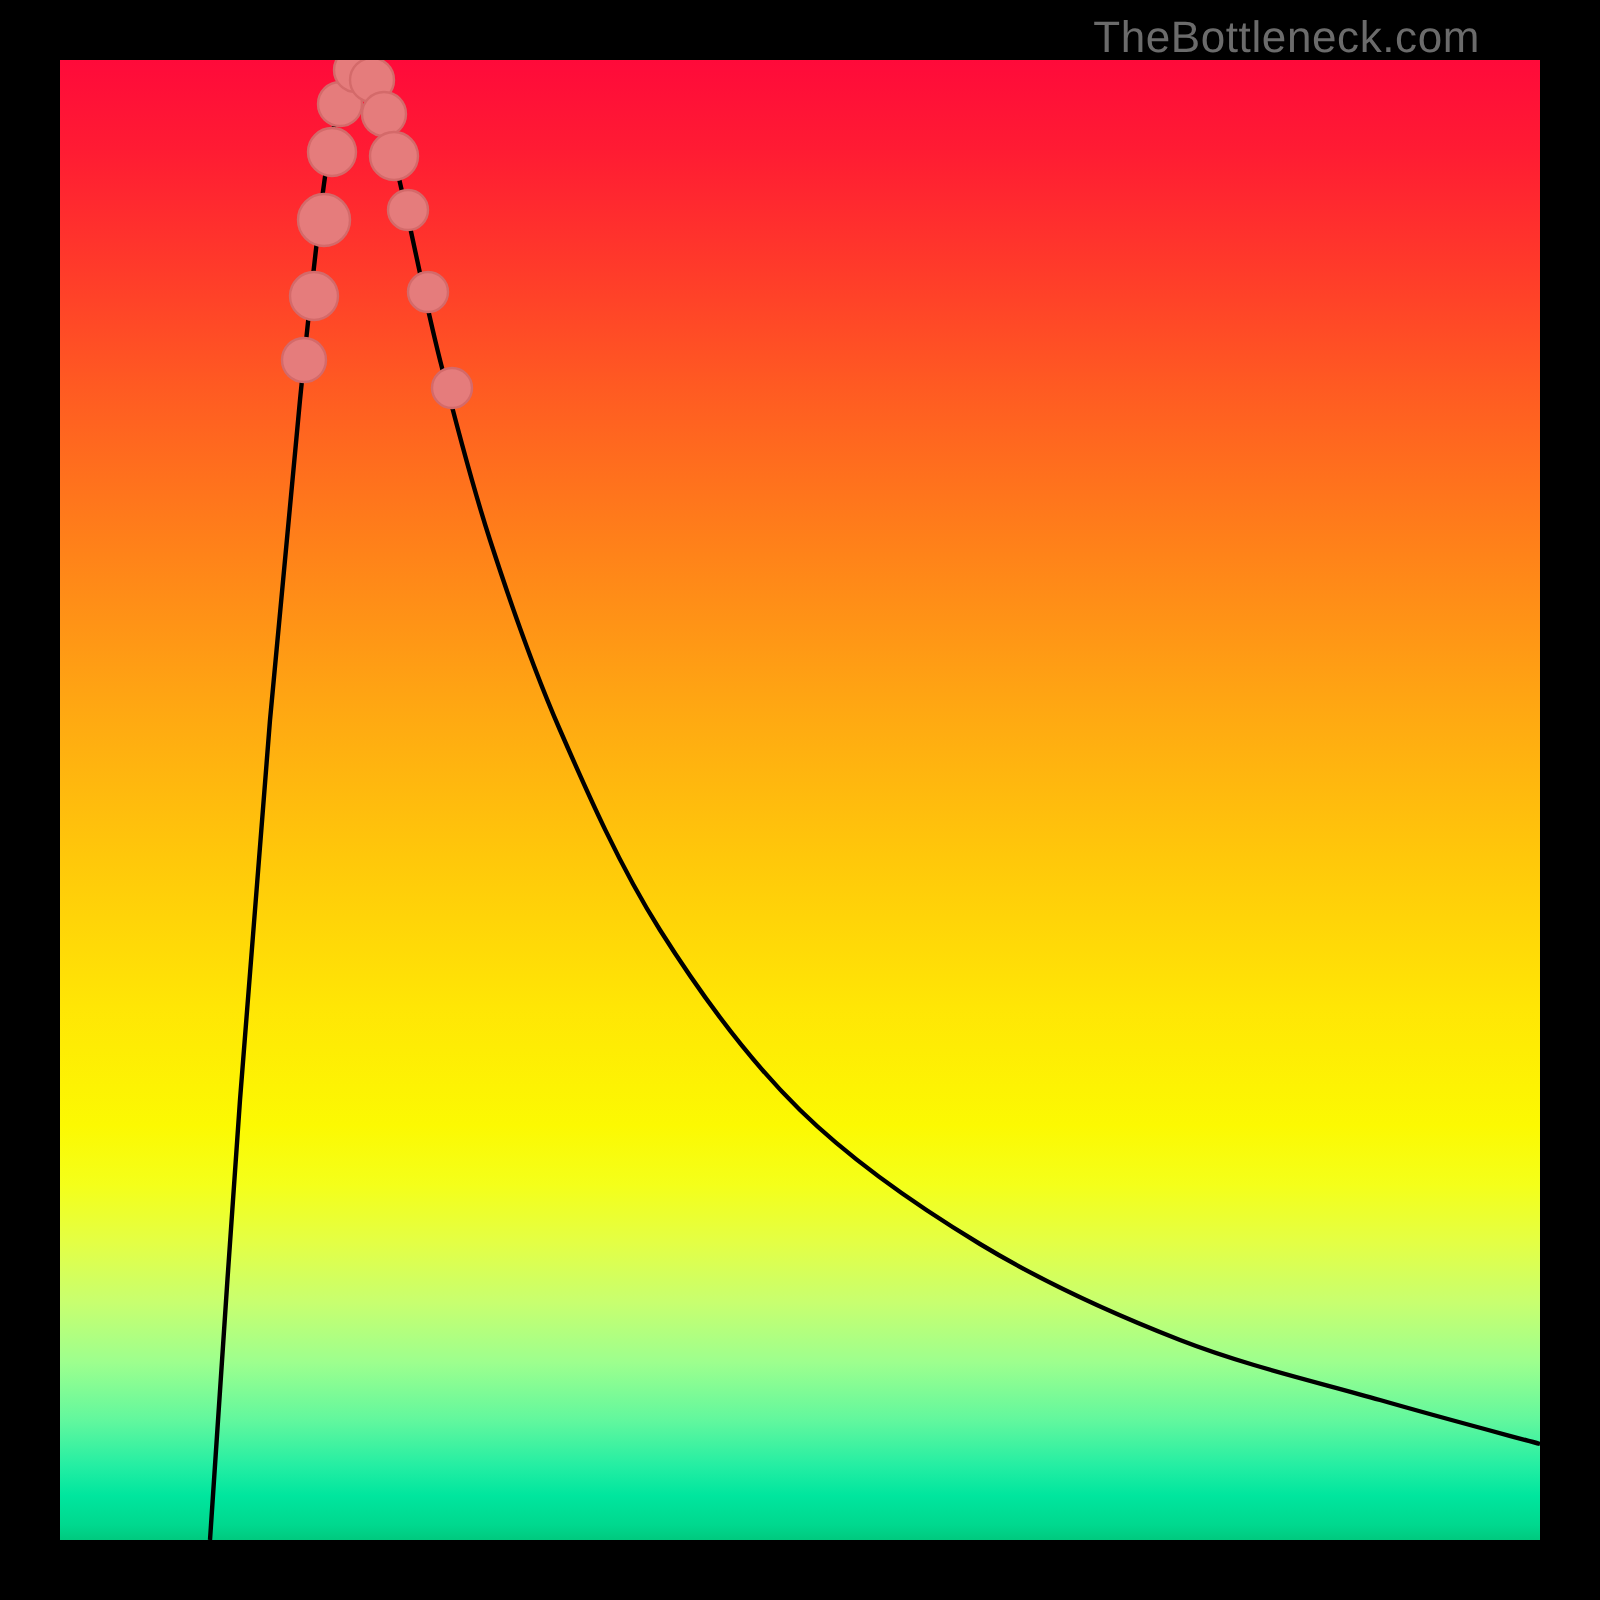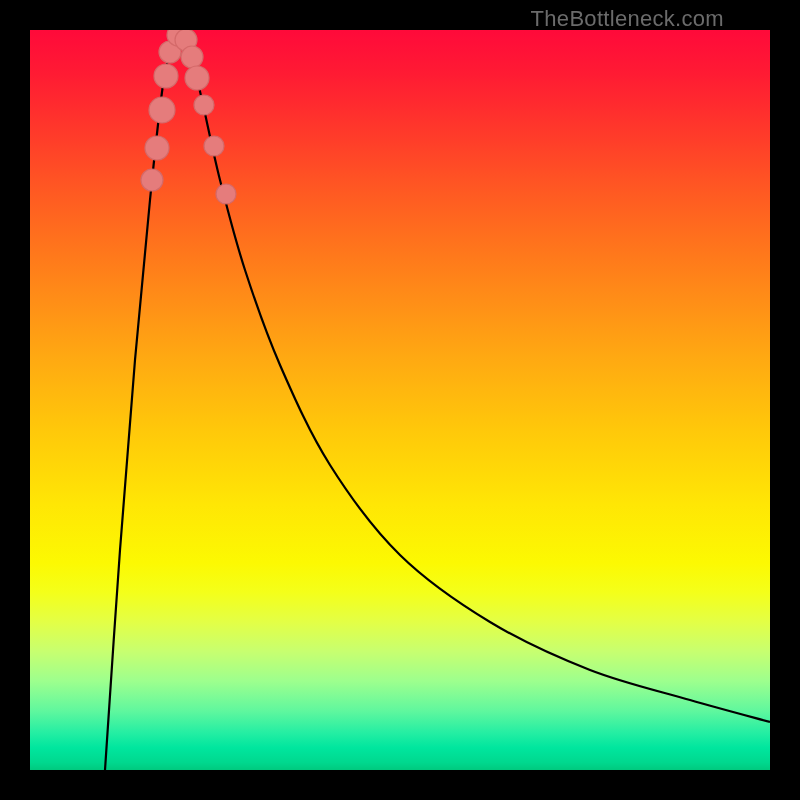--- a/index.html
+++ b/index.html
@@ -9,20 +9,21 @@
     height: 800px;
     overflow: hidden;
     background: #000;
     font-family: Arial, Helvetica, sans-serif;
   }
   .frame {
     position: relative;
     width: 740px;
     height: 800px;
     background: #000;
+    padding-left: 16px;
   }
   .plot-area {
     position: absolute;
     left: 30px;
     top: 30px;
     width: 740px;
     height: 740px;
     overflow: hidden;
   }
   .gradient-bg {

